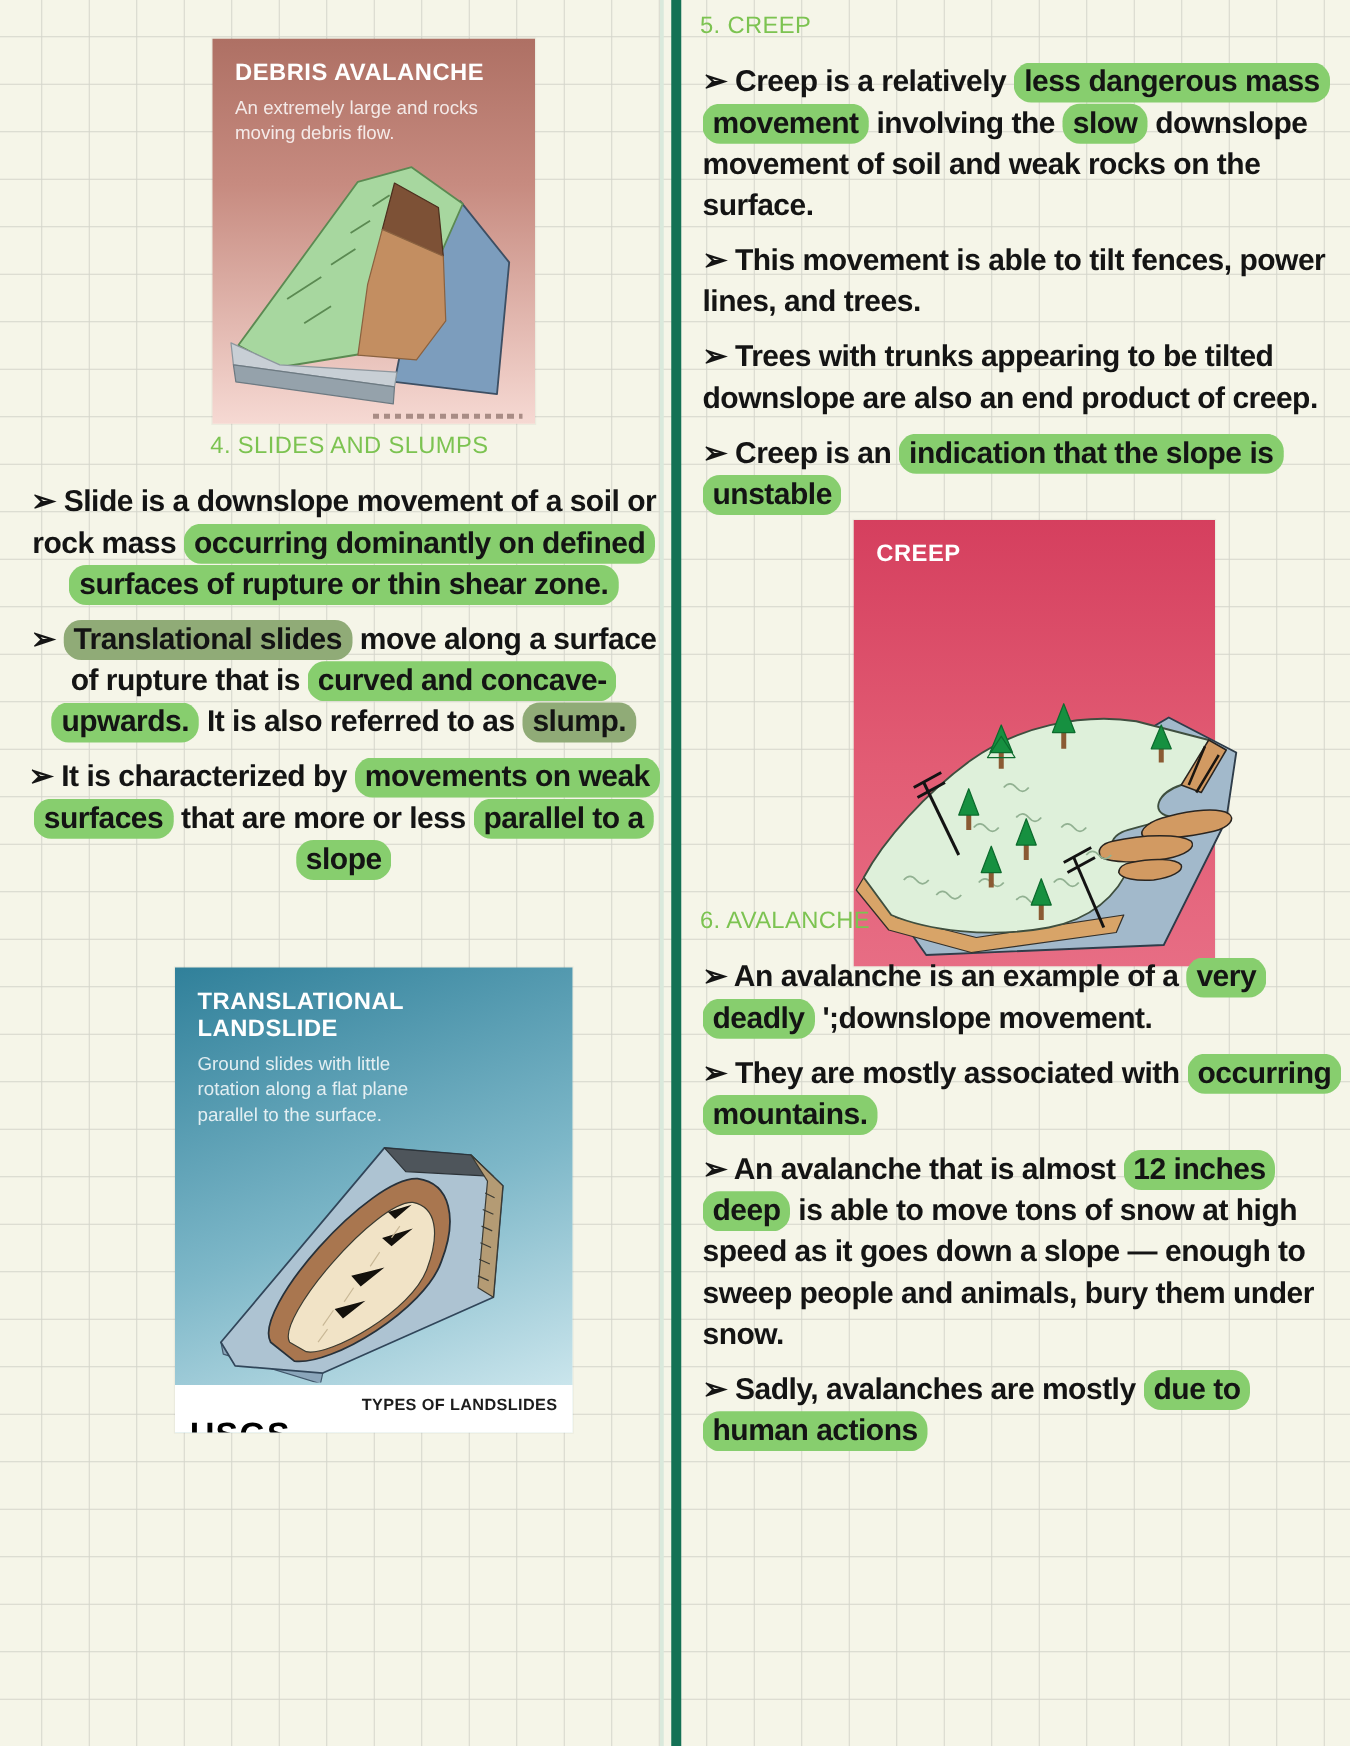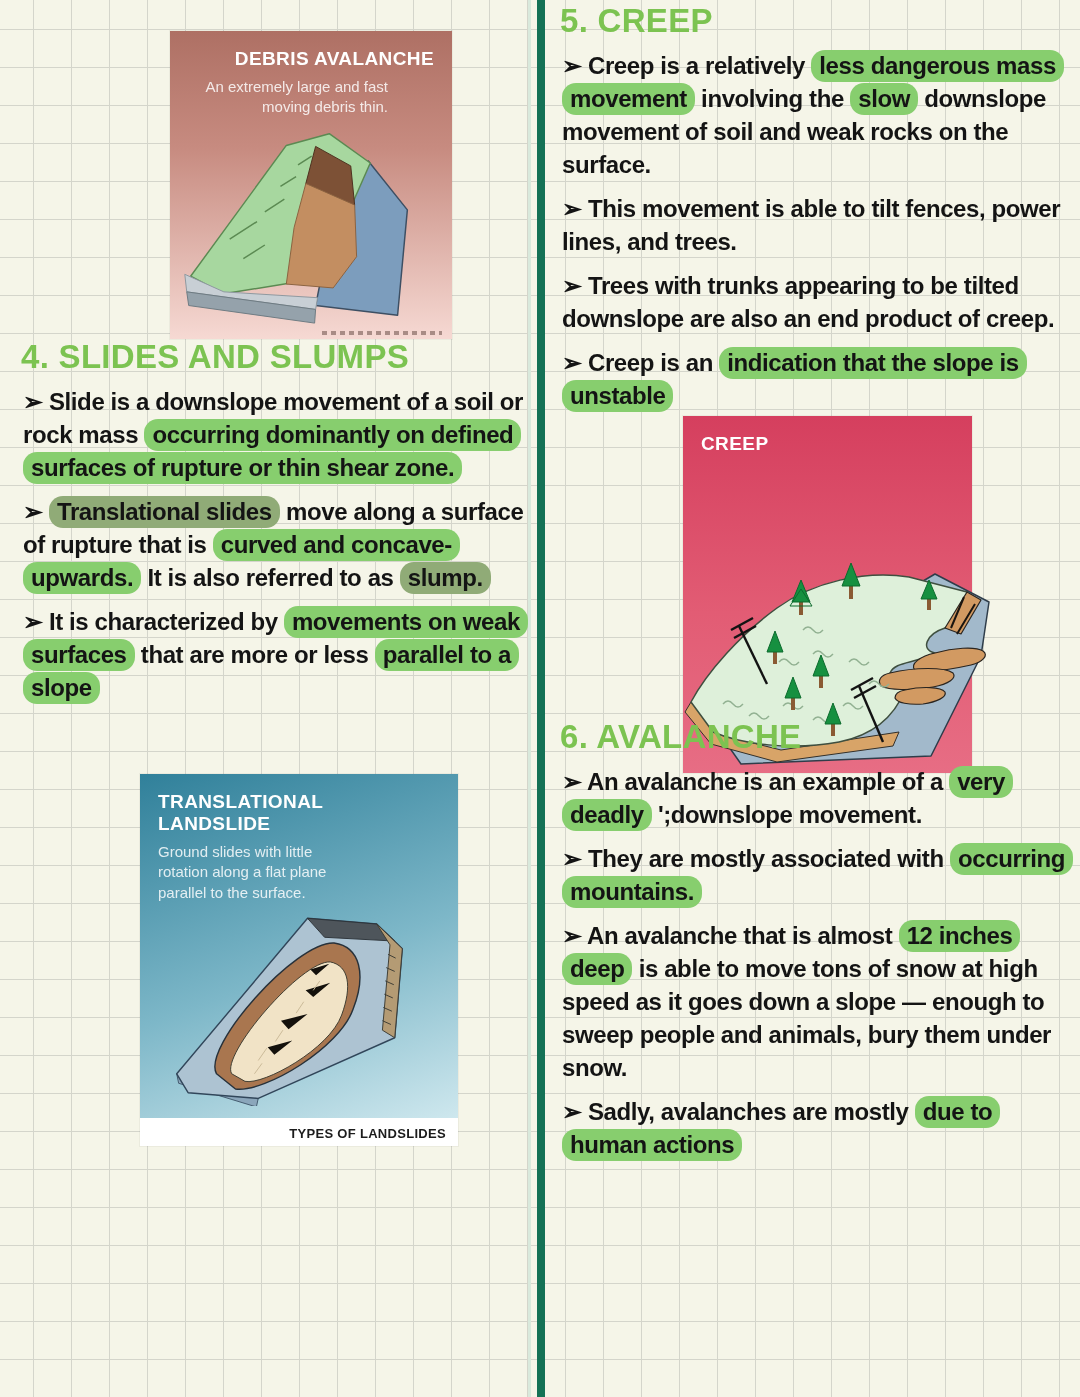--- a/index.html
+++ b/index.html
@@ -14,78 +14,78 @@
       linear-gradient(var(--grid-line) 1px, transparent 1px),
       linear-gradient(90deg, var(--grid-line) 1px, transparent 1px);
     background-size:38px 38px; background-position:-5px -9px;
     font-family:"Liberation Sans", sans-serif;
   }
   .divider-shadow{position:absolute; top:0; bottom:0; left:528px; width:3px; background:var(--divider-shadow);}
   .divider{position:absolute; top:0; bottom:0; left:537px; width:8px; background:var(--divider);}
 
   
   .textcol{position:absolute; color:var(--body-text); font-weight:bold; font-size:24px; line-height:33px; letter-spacing:-0.4px;}
-  .heading{margin:0 0 5px 9px; font-size:33px; line-height:34px; font-weight:bold; color:var(--heading-green); letter-spacing:0.3px;}
+  .heading{margin:0 0 5px 9px; font-size:19px; line-height:34px; font-weight:normal; color:var(--heading-green); letter-spacing:0.3px;}
   .bullet{margin:11px;}
   .hl{padding:2px 8px 3px; border-radius:14px; -webkit-box-decoration-break:clone; box-decoration-break:clone;}
   .hl.light{background:var(--hl-light);}
   .hl.dark{background:var(--hl-dark);}
 
   
   .card{position:absolute; box-sizing:border-box; padding:17px 18px; box-shadow:0 0 0 1px rgba(0,0,0,0.04);}
   .card-title{color:#ffffff; font-weight:bold; font-size:19px; letter-spacing:0.4px;}
   .card-subtitle{color:rgba(255,255,255,0.83); font-size:15px; line-height:1.35; margin-top:7px;}
   .card svg{position:absolute;}
 
-  .debris{left:130px; top:15px; width:282px; height:308px;
-    background:linear-gradient(180deg,#ae7064 0%, #c78b80 38%, #f6d9d3 100%);text-align:right;}
+  .debris{left:130px; top:15px; width:258px; height:308px;
+    background:linear-gradient(180deg,#ae7064 0%, #c78b80 38%, #f6d9d3 100%);}
   .debris .card-subtitle{max-width:200px;}
   .debris svg{left:0; bottom:12px; width:258px; height:205px;}
   .caption-blur{position:absolute; right:10px; bottom:4px; width:120px; height:4px; opacity:.55;
     background:repeating-linear-gradient(90deg,#6b4f48 0 5px, transparent 5px 9px);}
 
   .translational{left:100px; top:758px; width:318px; height:372px;
     background:linear-gradient(160deg,#30809a 0%, #7db7c8 52%, #d9eef3 100%);}
   .translational .card-subtitle{max-width:200px;}
   .translational svg{left:8px; bottom:40px; width:302px; height:218px;}
-  .card-footer{position:absolute; left:0; right:0; bottom:0; height:28px; background:#ffffff; overflow:hidden;}
+  .card-footer{position:absolute; left:0; right:0; bottom:0; height:38px; background:#ffffff; overflow:hidden;}
   .footer-label{position:absolute; right:12px; top:8px; font-size:13px; font-weight:bold; color:#1c1c1c; letter-spacing:0.3px;}
   .usgs-logo{position:absolute; left:12px; top:25px; font-size:27px; font-weight:bold; color:#000; letter-spacing:1px;}
 
   .creep{left:643px; top:400px; width:289px; height:357px;
     background:linear-gradient(180deg,#d53f5e 0%, #e25c74 55%, #e76d84 100%);}
   .creep .card-subtitle{max-width:215px;}
   .creep svg{left:0; bottom:4px; width:315px; height:235px;}
 </style>
 </head>
 <body>
 
 <div class="page">
 
   <div class="divider-shadow"></div>
   <div class="divider"></div>
 
   <figure class="card debris">
     <div class="card-title">DEBRIS AVALANCHE</div>
-    <div class="card-subtitle">An extremely large and fast moving debris thin.</div>
+    <div class="card-subtitle">An extremely large and rocks moving debris flow.</div>
     <svg viewBox="0 0 258 210">
       <g stroke-linejoin="round">
         <polygon points="200,40 240,90 230,198 146,188 152,158" fill="#7c9dbd" stroke="#3d4f63" stroke-width="1.5"></polygon>
         <polygon points="18,158 116,24 160,12 202,42 150,160 52,176" fill="#a7d79f" stroke="#5b8a52" stroke-width="1.5"></polygon>
         <path d="M146,25 L182,45 L186,85 L156,107 L136,63 Z" fill="#7d5136" stroke="#4c2f1e" stroke-width="1"></path>
         <path d="M136,63 L186,85 L188,138 L164,170 L116,166 L124,108 Z" fill="#c38e61" stroke="#8a6240" stroke-width="1"></path>
         <path d="M58,120 l28,-18 M72,140 l22,-14 M110,66 l16,-10 M94,92 l20,-13 M128,44 l14,-9" stroke="#5b8a52" stroke-width="1.5" fill="none"></path>
         <polygon points="12,156 52,174 148,180 146,192 14,174" fill="#c8cfd5" stroke="#8d979e" stroke-width="1"></polygon>
         <polygon points="14,174 146,192 145,206 16,188" fill="#95a2ab" stroke="#6d7a82" stroke-width="1"></polygon>
       </g>
     </svg>
     <div class="caption-blur"></div>
   </figure>
 
-  <section class="textcol" style="left:12px; top:340px; width:526px;">
+  <section class="textcol" style="left:12px; top:340px; width:526px;text-align:center;">
     <h2 class="heading">4. SLIDES AND SLUMPS</h2>
     <div>
         <p class="bullet"><span>➢ Slide is a downslope movement of a soil or rock mass </span><span class="hl light">occurring dominantly on defined surfaces of rupture or thin shear zone.</span></p>
         <p class="bullet"><span>➢ </span><span class="hl dark">Translational slides</span><span> move along a surface of rupture that is </span><span class="hl light">curved and concave-upwards.</span><span> It is also referred to as </span><span class="hl dark">slump.</span></p>
         <p class="bullet"><span>➢ It is characterized by </span><span class="hl light">movements on weak surfaces</span><span> that are more or less </span><span class="hl light">parallel to a slope</span></p>
       </div>
   </section>
 
   <figure class="card translational">
     <div class="card-title">TRANSLATIONAL LANDSLIDE</div>

